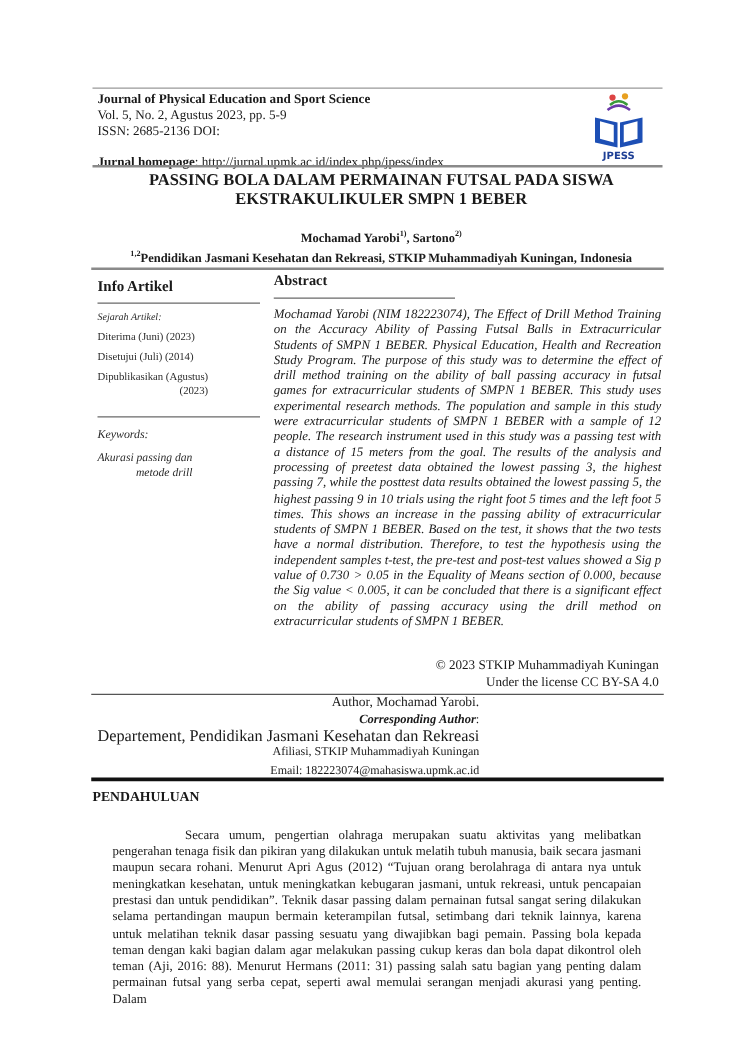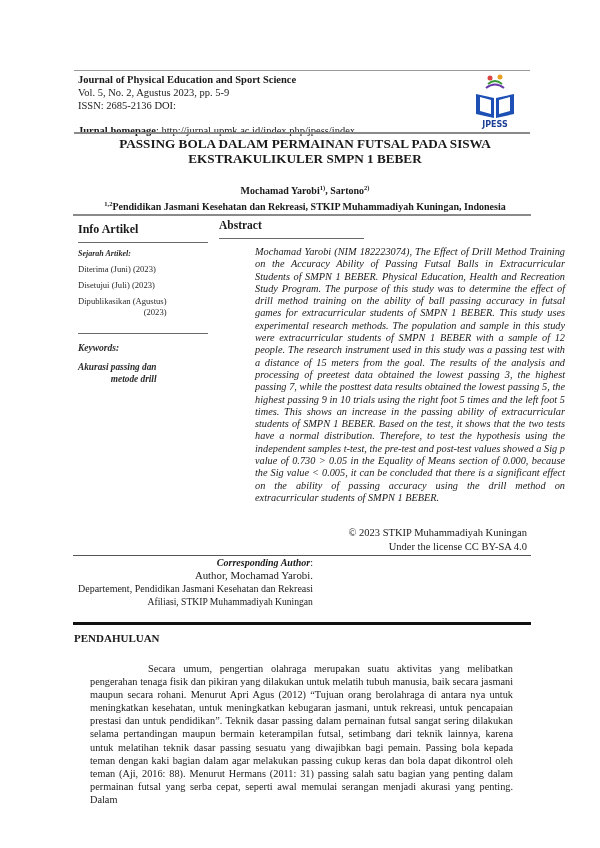--- a/index.html
+++ b/index.html
@@ -7,23 +7,23 @@
          font-family:"Liberation Serif","DejaVu Serif",serif; color:#1a1a1a; }
   .abs { position:absolute;text-align:right; }
   .hdr-line { font-size:10.5px; line-height:13px; white-space:nowrap; }
   .bold { font-weight:bold; }
   .rule { position:absolute; height:0; border-top:2px solid #8a8a8a; }
   .rule-thin { position:absolute; height:0; border-top:1px solid #6a6a6a; }
   .rule-thick { position:absolute; height:0; border-top:3px solid #111; }
   .title { left:70px; width:470px; text-align:center; font-weight:bold; font-size:13.2px; line-height:15px; }
   .center-line { left:70px; width:470px; text-align:center; font-weight:bold; font-size:10.5px; }
   .side-small { font-size:8.6px; line-height:11px; color:#2a2a2a; }
-  .side-it { font-style:italic;font-weight:bold; }
+  .side-it { font-style:italic; }
   .abstract { left:219px; width:310px; font-style:italic; font-size:10.3px; line-height:12.3px;
-              text-align:justify;margin-left:36px; }
+              text-align:justify; }
   .body-text { left:74px; width:455px; font-size:10.3px; line-height:13.1px; text-align:justify; }
   .body-text p { margin:16px; text-indent:58px; }
   .logo { left:470px; top:72px; width:50px; height:58px; }
   .sup { font-size:6.5px; vertical-align:super; }
 </style>
 </head>
 <body>
 
 <div class="abs hdr-line bold" style="left:78px;top:73px;">Journal of Physical Education and Sport Science</div>
 <div class="abs hdr-line" style="left:78px;top:86px;">Vol. 5, No. 2, Agustus 2023, pp. 5-9</div>
@@ -61,21 +61,21 @@
 <div class="abs center-line" style="top:200px;font-size:10px;">
   <span class="sup">1,2</span><span>Pendidikan Jasmani Kesehatan dan Rekreasi, STKIP Muhammadiyah Kuningan, Indonesia</span>
 </div>
 
 <div class="rule" style="left:73px;top:214px;width:458px;"></div>
 
 <div class="abs bold" style="left:78px;top:222px;font-size:12px;">Info Artikel</div>
 <div class="rule-thin" style="left:78px;top:242px;width:130px;"></div>
 <div class="abs side-small side-it" style="left:78px;top:248px;font-size:8px;">Sejarah Artikel:</div>
 <div class="abs side-small" style="left:78px;top:264px;">Diterima (Juni) (2023)</div>
-<div class="abs side-small" style="left:78px;top:280px;">Disetujui (Juli) (2023)</div>
+<div class="abs side-small" style="left:78px;top:280px;">Disetujui (Juli) (2014)</div>
 <div class="abs side-small" style="left:78px;top:296px;">
   <div>Dipublikasikan (Agustus)</div>
   <div>(2023)</div>
 </div>
 <div class="rule-thin" style="left:78px;top:333px;width:130px;"></div>
 <div class="abs side-it" style="left:78px;top:343px;font-size:9.5px;color:#2a2a2a;">Keywords:</div>
 <div class="abs side-it" style="left:78px;top:361px;font-size:9.3px;line-height:12px;color:#2a2a2a;">
   <div>Akurasi passing dan</div>
   <div>metode drill</div>
 </div>
@@ -84,23 +84,24 @@
 <div class="rule-thin" style="left:219px;top:238px;width:145px;"></div>
 <div class="abs abstract" style="top:246px;">Mochamad Yarobi (NIM 182223074), The Effect of Drill Method Training on the Accuracy Ability of Passing Futsal Balls in Extracurricular Students of SMPN 1 BEBER. Physical Education, Health and Recreation Study Program. The purpose of this study was to determine the effect of drill method training on the ability of ball passing accuracy in futsal games for extracurricular students of SMPN 1 BEBER. This study uses experimental research methods. The population and sample in this study were extracurricular students of SMPN 1 BEBER with a sample of 12 people. The research instrument used in this study was a passing test with a distance of 15 meters from the goal. The results of the analysis and processing of preetest data obtained the lowest passing 3, the highest passing 7, while the posttest data results obtained the lowest passing 5, the highest passing 9 in 10 trials using the right foot 5 times and the left foot 5 times. This shows an increase in the passing ability of extracurricular students of SMPN 1 BEBER. Based on the test, it shows that the two tests have a normal distribution. Therefore, to test the hypothesis using the independent samples t-test, the pre-test and post-test values showed a Sig p value of 0.730 &gt; 0.05 in the Equality of Means section of 0.000, because the Sig value &lt; 0.005, it can be concluded that there is a significant effect on the ability of passing accuracy using the drill method on extracurricular students of SMPN 1 BEBER.</div>
 
 <div class="abs" style="left:300px;width:227px;top:526px;text-align:right;font-size:10.5px;line-height:14px;">
   <div>© 2023 STKIP Muhammadiyah Kuningan</div>
   <div>Under the license CC BY-SA 4.0</div>
 </div>
 <div class="rule-thin" style="left:73px;top:555px;width:458px;border-color:#555;"></div>
 
 <div class="abs" style="left:78px;top:556px;font-size:10px;line-height:13px;">
+  <div style="font-size:10.8px;">Author, Mochamad Yarobi.</div>
   <div><span class="bold side-it">Corresponding Author</span><span>:</span></div>
-  <div style="font-size:10.8px;">Author, Mochamad Yarobi.</div>
-  <div style="font-size:10px;">Departement, Pendidikan Jasmani Kesehatan dan Rekreasi</div>
+  <div style="font-size:13px;">Departement, Pendidikan Jasmani Kesehatan dan Rekreasi</div>
   <div style="font-size:9.6px;">Afiliasi, STKIP Muhammadiyah Kuningan</div>
+  <div style="font-size:9.6px;margin-top:2px;">Email: 182223074@mahasiswa.upmk.ac.id</div>
 </div>
 <div class="rule-thick" style="left:73px;top:622px;width:458px;"></div>
 
 <div class="abs bold" style="left:74px;top:632px;font-size:11px;">PENDAHULUAN</div>
 <div class="abs body-text" style="top:646px;">
   <p>Secara umum, pengertian olahraga merupakan suatu aktivitas yang melibatkan pengerahan tenaga fisik dan pikiran yang dilakukan untuk melatih tubuh manusia, baik secara jasmani maupun secara rohani. Menurut Apri Agus (2012) “Tujuan orang berolahraga di antara nya untuk meningkatkan kesehatan, untuk meningkatkan kebugaran jasmani, untuk rekreasi, untuk pencapaian prestasi dan untuk pendidikan”. Teknik dasar passing dalam pernainan futsal sangat sering dilakukan selama pertandingan maupun bermain keterampilan futsal, setimbang dari teknik lainnya, karena untuk melatihan teknik dasar passing sesuatu yang diwajibkan bagi pemain. Passing bola kepada teman dengan kaki bagian dalam agar melakukan passing cukup keras dan bola dapat dikontrol oleh teman (Aji, 2016: 88). Menurut Hermans (2011: 31) passing salah satu bagian yang penting dalam permainan futsal yang serba cepat, seperti awal memulai serangan menjadi akurasi yang penting. Dalam</p>
 </div>
 
 </body></html>

